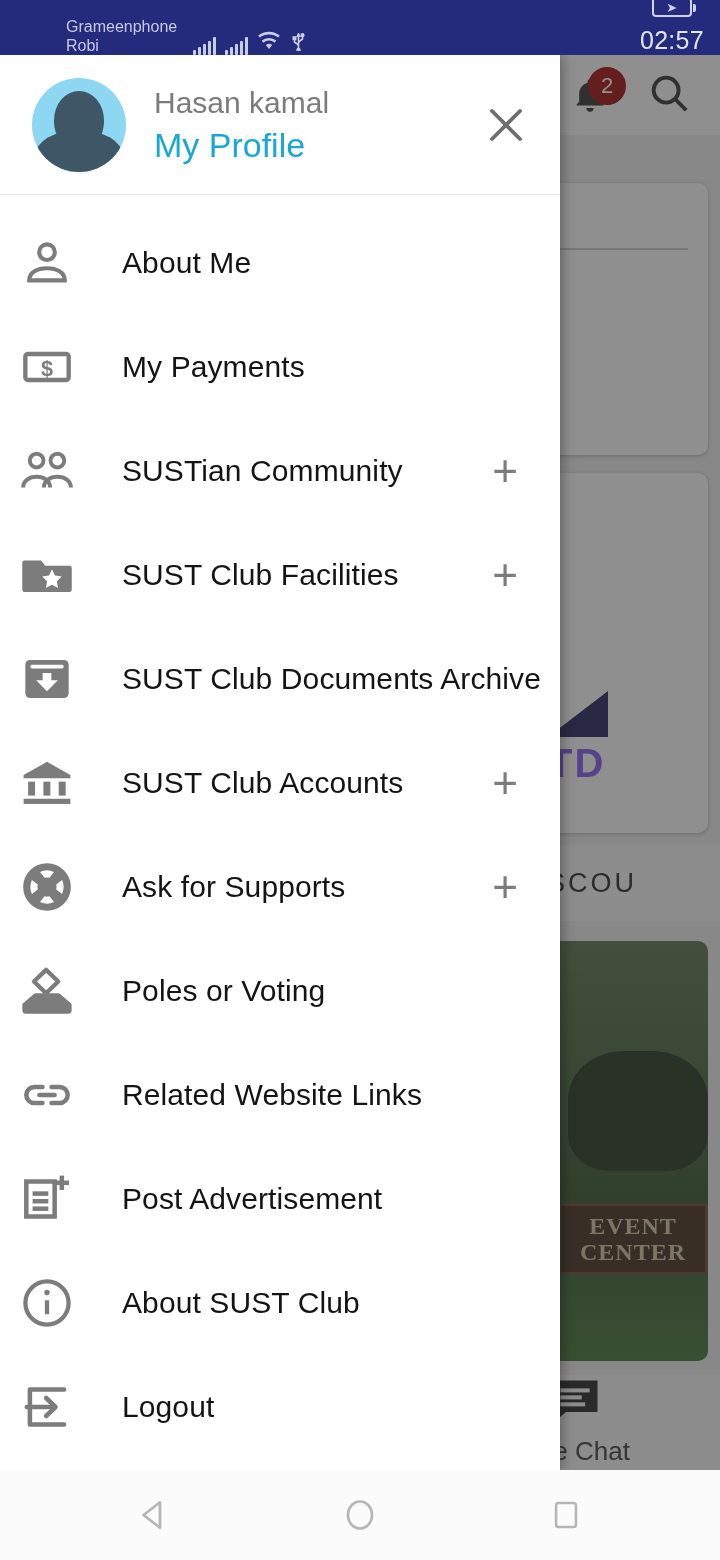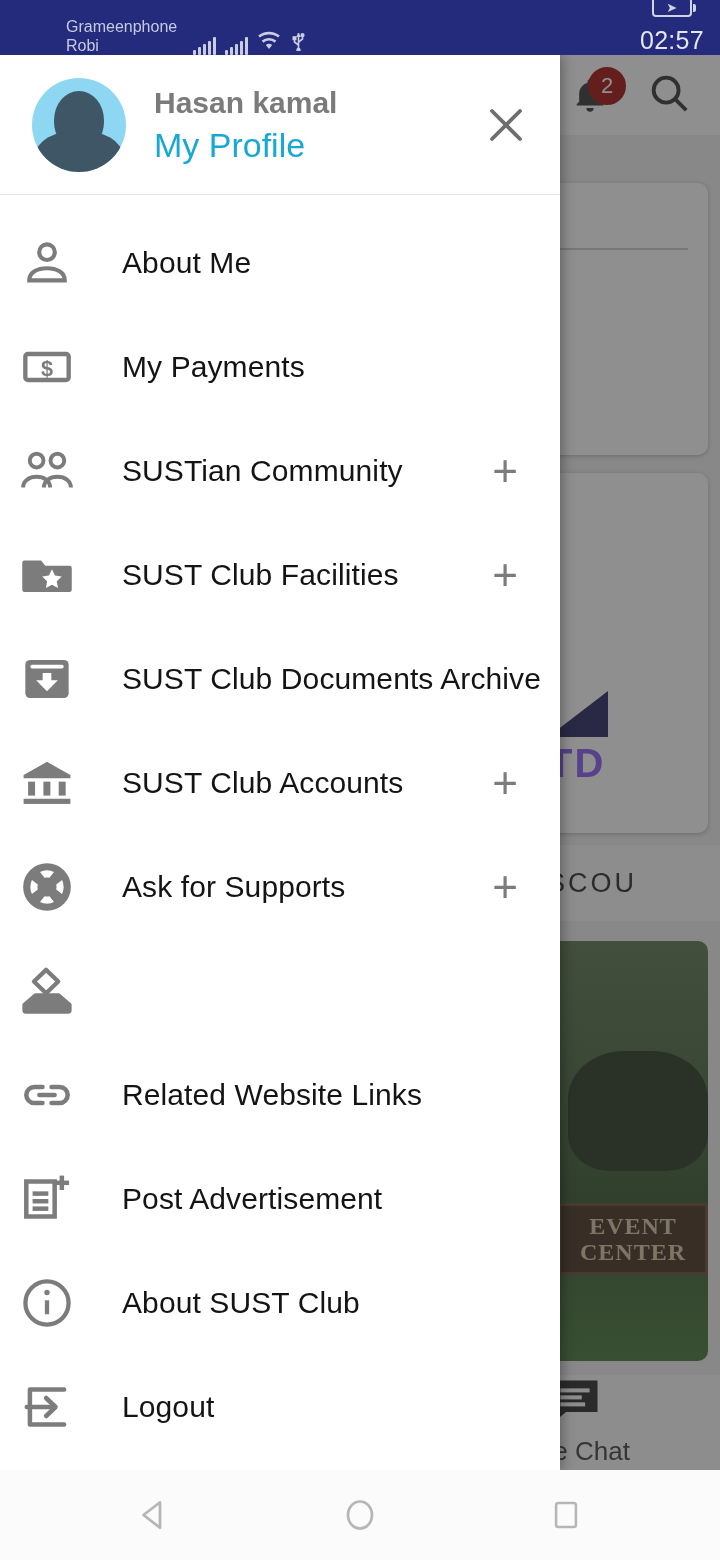--- a/index.html
+++ b/index.html
@@ -124,21 +124,21 @@
   }
   #avatar .head{
     position:absolute;left:50%;top:13px;transform:translateX(-50%);
     width:50px;height:58px;background:#3f5667;border-radius:50% 50% 46% 46%;
   }
   #avatar .body{
     position:absolute;left:50%;bottom:-10px;transform:translateX(-50%);
     width:88px;height:52px;background:#3f5667;border-radius:50% 50% 0 0;
   }
   #hdr-text{ margin-left:28px; display:flex; flex-direction:column; gap:6px; }
-  #user-name{ font-size:30px;color:#7b7b7b;font-weight:700;line-height:34px; }
+  #user-name{ font-size:30px;color:#7b7b7b;font-weight:400;line-height:34px; }
   #my-profile{ font-size:34px;color:#19a7d4;font-weight:400;line-height:38px; }
   #close-btn{
     margin-left:auto;margin-right:26px;width:56px;height:56px;
     display:flex;align-items:center;justify-content:center;cursor:pointer;
   }
 
   #menu{ padding-top:16px; }
   .menu-item{
     height:104px; display:flex; align-items:center; padding:0 28px 0 18px; cursor:pointer;gap:8px;
   }
@@ -385,20 +385,21 @@
       <span class="mi-expand">+</span>
     </div>
 
     <div class="menu-item">
       <span class="mi-icon">
         <svg width="54" height="54" viewBox="0 0 24 24" fill="none" stroke="#7c7c7c" stroke-width="1.9" stroke-linejoin="round">
           <path d="M11.6 2.6l5.4 5.2-5.4 5.2-5.4-5.2z"></path>
           <path d="M2 18.2l4.9-4.3h10.2l4.9 4.3v2.4a.6.6 0 0 1-.6.6H2.6a.6.6 0 0 1-.6-.6z" fill="#7c7c7c" stroke="#7c7c7c"></path>
         </svg>
       </span>
+      <span class="mi-label">Poles or Voting</span>
       <span class="mi-expand"></span>
     </div>
 
     <div class="menu-item">
       <span class="mi-icon">
         <svg width="54" height="54" viewBox="0 0 24 24" fill="none" stroke="#7c7c7c" stroke-width="2" stroke-linecap="round">
           <path d="M10 8.4H6.4a3.6 3.6 0 0 0 0 7.2H10"></path>
           <path d="M14 8.4h3.6a3.6 3.6 0 0 1 0 7.2H14"></path>
           <line x1="8.6" y1="12" x2="15.4" y2="12"></line>
         </svg>

